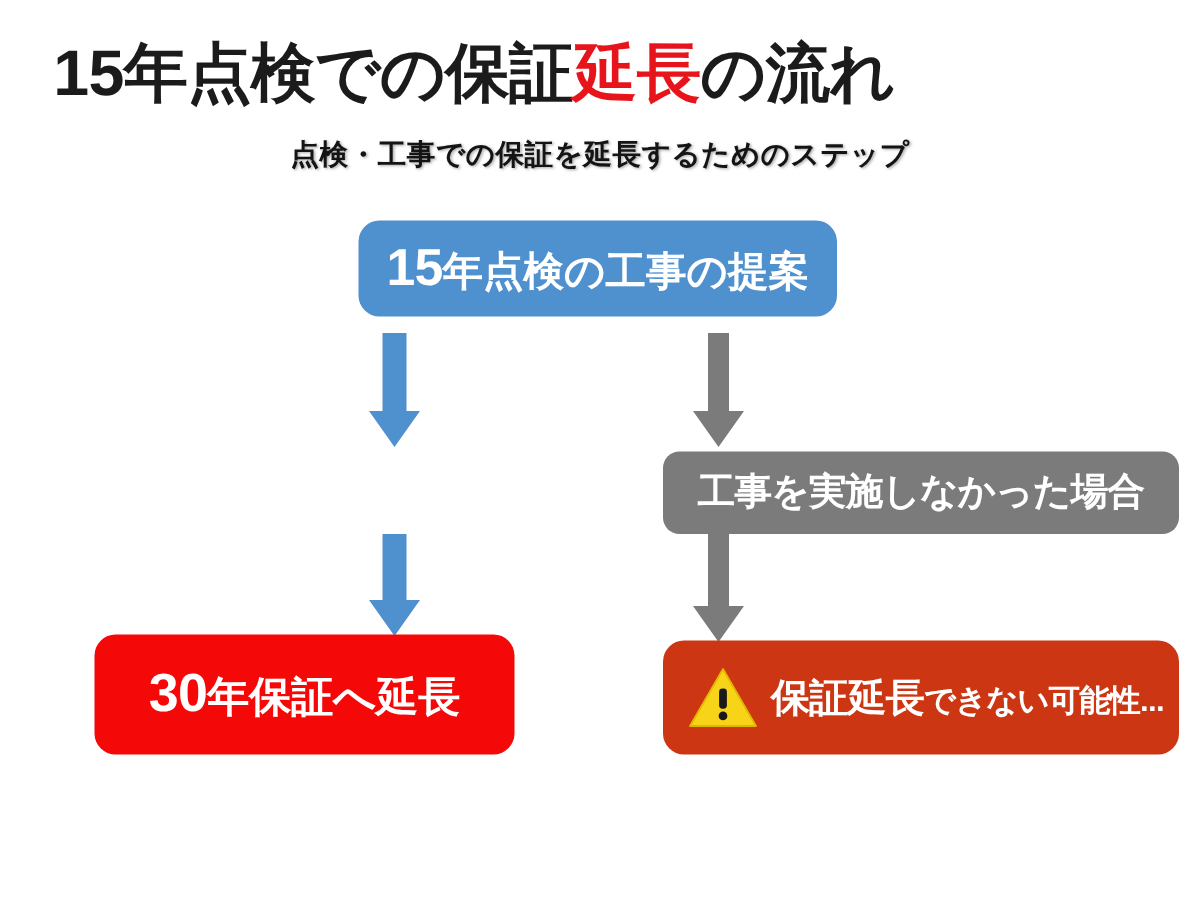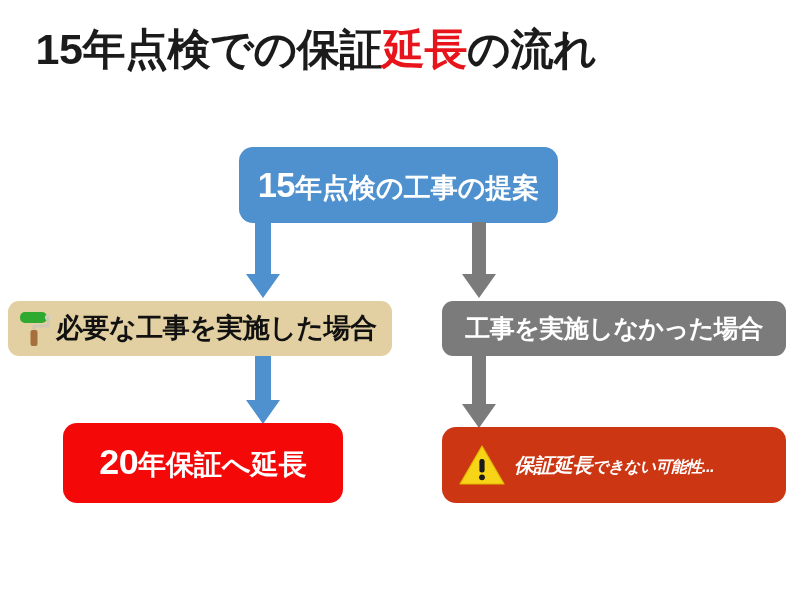--- a/index.html
+++ b/index.html
@@ -71,21 +71,21 @@
   }
   .node .small {
     font-size: 0.80em;
   }
 
   
   #node-proposal {
     left: 239px;
     top: 147px;
     width: 319px;
-    height: 76px;
+    height: 64px;
     background: #4f90ce;
     border-radius: 14px;
     justify-content: center;
     color: #ffffff;
   }
   #node-proposal .label { font-size: 27px; }
 
   
   #node-did-work {
     left: 8px;
@@ -130,21 +130,21 @@
   #node-warning {
     left: 442px;
     top: 427px;
     width: 344px;
     height: 76px;
     background: #cc3612;
     border-radius: 14px;
     color: #ffffff;
     padding-left: 16px;
   }
-  #node-warning .label { font-size: 20px; letter-spacing: -0.5px; font-style: italic; }
+  #node-warning .label { font-size: 26px; letter-spacing: -0.5px; }
 
   
   .icon-roller {
     position: relative;
     flex: 0 0 auto;
     width: 40px;
     height: 44px;
     margin-right: 2px;
   }
   .icon-warning {
@@ -173,67 +173,57 @@
 </style>
 </head>
 <body>
 
 <div id="canvas">
 
   <div class="title">
     <span>15年点検での保証</span><span class="accent">延長</span><span>の流れ</span>
   </div>
 
+  <div class="subtitle">点検・工事での保証を延長するためのステップ</div>
 
   <div class="node" id="node-proposal">
     <span class="label"><span class="big">15</span><span>年点検の工事の提案</span></span>
   </div>
 
   <div class="arrow" id="arrow-proposal-did" style="left:246px; top:222px;">
     <svg width="34" height="76" viewBox="0 0 34 76" aria-hidden="true">
       <polygon points="9,0 25,0 25,52 34,52 17,76 0,52 9,52" fill="#4f90ce"></polygon>
     </svg>
   </div>
 
   <div class="arrow" id="arrow-proposal-nowork" style="left:462px; top:222px;">
     <svg width="34" height="76" viewBox="0 0 34 76" aria-hidden="true">
       <polygon points="10,0 24,0 24,52 34,52 17,76 0,52 10,52" fill="#7b7b7b"></polygon>
     </svg>
   </div>
 
-  <div class="node" id="node-did-work">
-    <span class="icon-roller">
-      <svg width="40" height="44" viewBox="0 0 40 44" aria-hidden="true">
-        <rect x="6" y="5" width="27" height="11" rx="5" fill="#2fa92f"></rect>
-        <rect x="31" y="8" width="6" height="5" rx="2" fill="#d8d2c0"></rect>
-        <path d="M34 10 L34 19 L20 19 L20 24" stroke="#cfc7b1" stroke-width="3" fill="none" stroke-linecap="round" stroke-linejoin="round"></path>
-        <rect x="16.5" y="23" width="7" height="16" rx="2" fill="#a6703c"></rect>
-      </svg>
-    </span>
-    <span class="label">必要な工事を実施した場合</span>
-  </div>
 
   <div class="node" id="node-no-work">
     <span class="label">工事を実施しなかった場合</span>
   </div>
 
   <div class="arrow" id="arrow-did-extend" style="left:246px; top:356px;">
     <svg width="34" height="68" viewBox="0 0 34 68" aria-hidden="true">
       <polygon points="9,0 25,0 25,44 34,44 17,68 0,44 9,44" fill="#4f90ce"></polygon>
     </svg>
   </div>
 
   <div class="arrow" id="arrow-nowork-warning" style="left:462px; top:356px;">
     <svg width="34" height="72" viewBox="0 0 34 72" aria-hidden="true">
       <polygon points="10,0 24,0 24,48 34,48 17,72 0,48 10,48" fill="#7b7b7b"></polygon>
     </svg>
   </div>
 
   <div class="node" id="node-extend">
-    <span class="label"><span class="big">20</span><span>年保証へ延長</span></span>
+    <span class="label"><span class="big">30</span><span>年保証へ延長</span></span>
   </div>
 
   <div class="node" id="node-warning">
     <span class="icon-warning">
       <svg width="48" height="44" viewBox="0 0 48 44" aria-hidden="true">
         <path d="M24 3 L46 41 L2 41 Z" fill="#f7d417" stroke="#e0b800" stroke-width="1.2" stroke-linejoin="round"></path>
         <rect x="21.4" y="16" width="5.2" height="13.5" rx="2.3" fill="#1a1a1a"></rect>
         <circle cx="24" cy="34.3" r="2.9" fill="#1a1a1a"></circle>
       </svg>
     </span>

